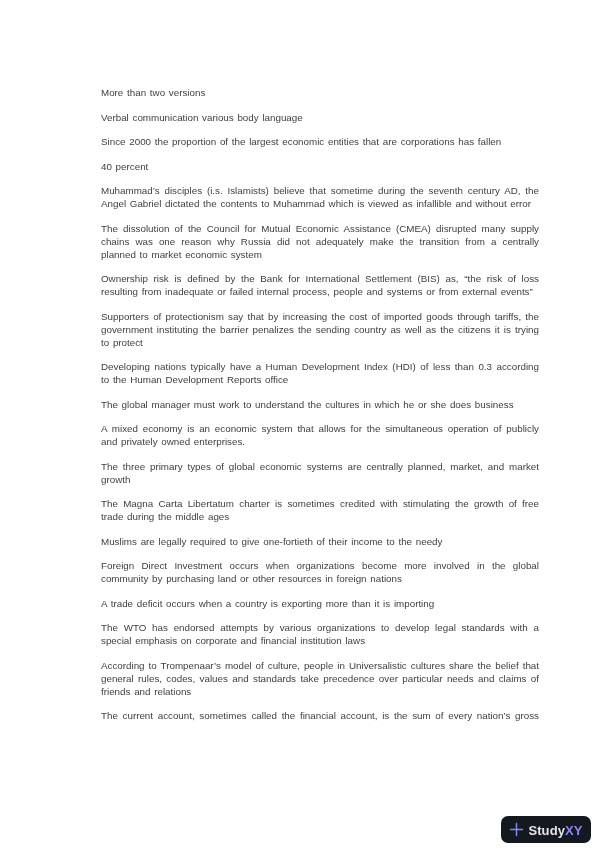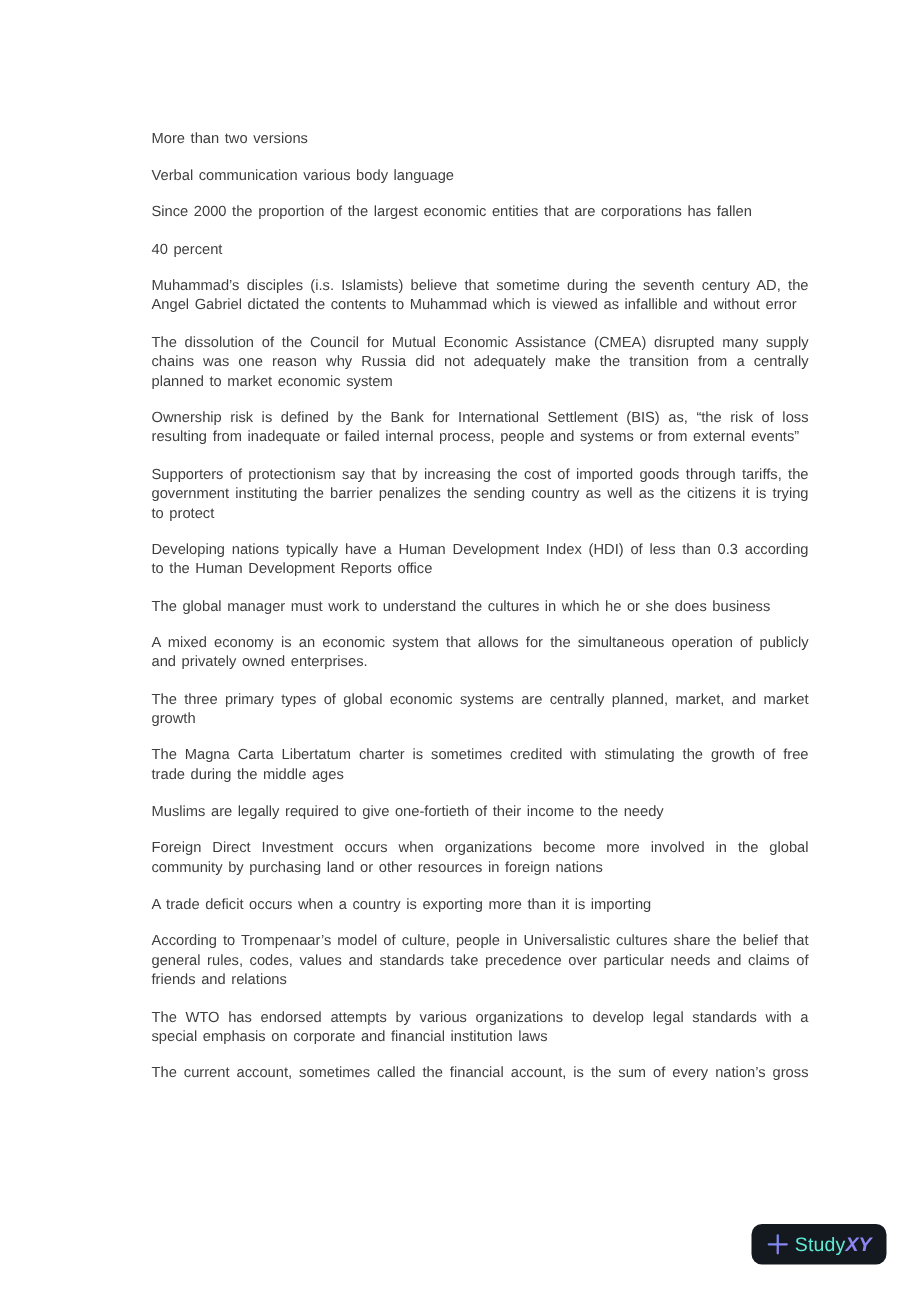--- a/index.html
+++ b/index.html
@@ -59,32 +59,31 @@
     justify-content: center;
     gap: 4px;
     cursor: pointer;
   }
   .plus-icon {
     display: block;
     flex: 0 0 auto;
   }
   .brand-text {
     font-size: 13px;
-    font-weight: 400;
-    color: #5eead4;
+    font-weight: 700;
+    color: #e5e5e5;
     letter-spacing: 0.1px;
     line-height: 1;
   }
   .brand-accent {
     font-size: 13px;
     font-weight: 700;
     color: #8d86f0;
     letter-spacing: 0.1px;
     line-height: 1;
-    font-style: italic;
   }
 </style>
 </head>
 <body>
 
 <div class="page">
   <div class="content">
     <p class="para">More than two versions</p>
     <p class="para">Verbal communication various body language</p>
     <p class="para">Since 2000 the proportion of the largest economic entities that are corporations has fallen</p>
@@ -94,22 +93,22 @@
     <p class="para">Ownership risk is defined by the Bank for International Settlement (BIS) as, “the risk of loss resulting from inadequate or failed internal process, people and systems or from external events”</p>
     <p class="para">Supporters of protectionism say that by increasing the cost of imported goods through tariffs, the government instituting the barrier penalizes the sending country as well as the citizens it is trying to protect</p>
     <p class="para">Developing nations typically have a Human Development Index (HDI) of less than 0.3 according to the Human Development Reports office</p>
     <p class="para">The global manager must work to understand the cultures in which he or she does business</p>
     <p class="para">A mixed economy is an economic system that allows for the simultaneous operation of publicly and privately owned enterprises.</p>
     <p class="para">The three primary types of global economic systems are centrally planned, market, and market growth</p>
     <p class="para">The Magna Carta Libertatum charter is sometimes credited with stimulating the growth of free trade during the middle ages</p>
     <p class="para">Muslims are legally required to give one-fortieth of their income to the needy</p>
     <p class="para">Foreign Direct Investment occurs when organizations become more involved in the global community by purchasing land or other resources in foreign nations</p>
     <p class="para">A trade deficit occurs when a country is exporting more than it is importing</p>
+    <p class="para">The WTO has endorsed attempts by various organizations to develop legal standards with a special emphasis on corporate and financial institution laws</p>
     <p class="para">According to Trompenaar’s model of culture, people in Universalistic cultures share the belief that general rules, codes, values and standards take precedence over particular needs and claims of friends and relations</p>
-    <p class="para">The WTO has endorsed attempts by various organizations to develop legal standards with a special emphasis on corporate and financial institution laws</p>
     <p class="para stretch">The current account, sometimes called the financial account, is the sum of every nation’s gross</p>
   </div>
 
   <div class="brand-badge">
     <svg class="plus-icon" width="15" height="15" viewBox="0 0 15 15" aria-hidden="true">
       <defs>
         <linearGradient id="plusGrad" x1="0" y1="0" x2="1" y2="1">
           <stop offset="0" stop-color="#6c8cf0"></stop>
           <stop offset="1" stop-color="#9b82f0"></stop>
         </linearGradient>

